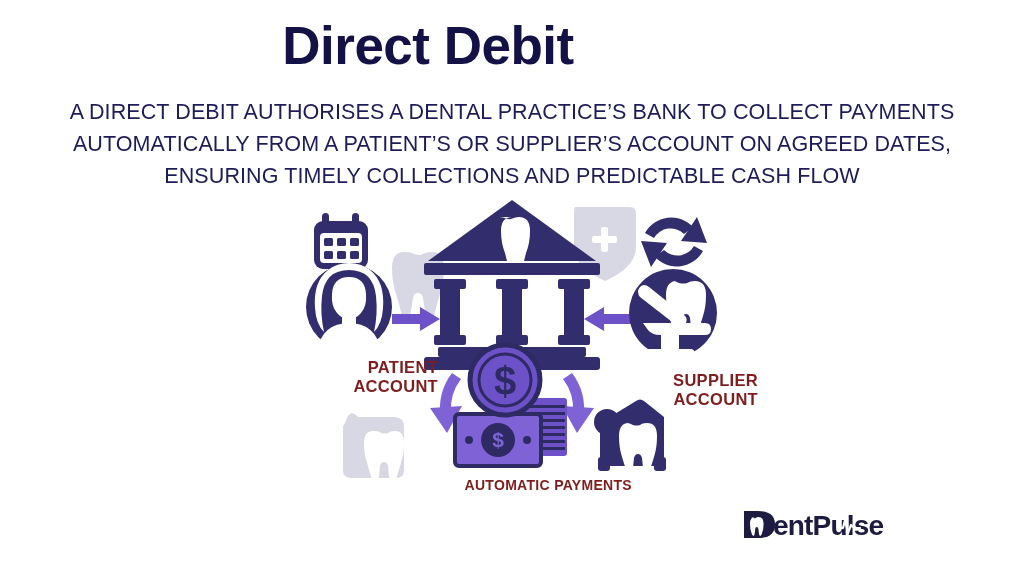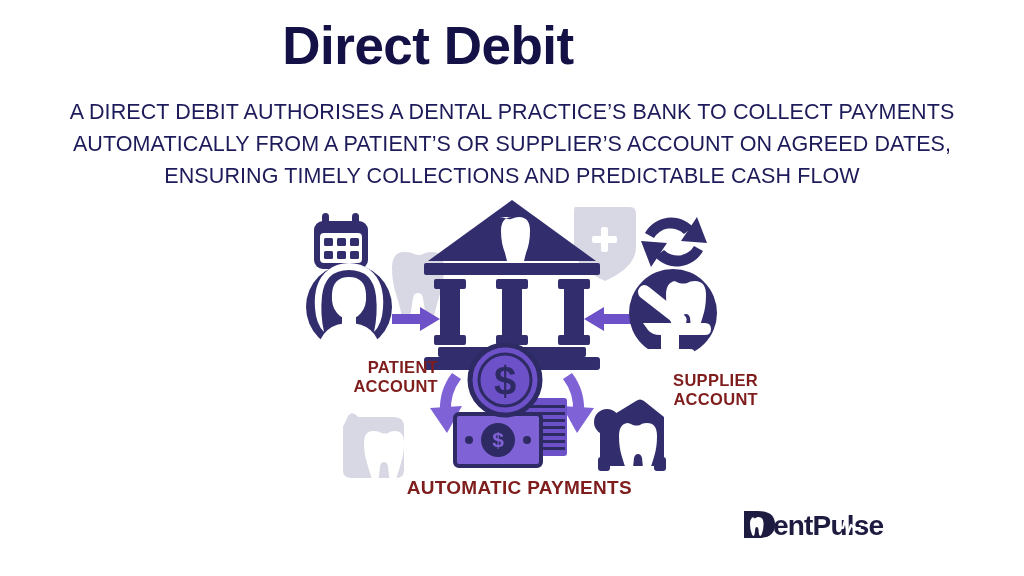--- a/index.html
+++ b/index.html
@@ -63,21 +63,21 @@
     font-size: 16.5px;
     font-weight: bold;
     letter-spacing: 0.3px;
     color: #7f1d1d;
     line-height: 1.18;
     white-space: pre-line;
   }
 
   .label-patient  { left: 268px; top: 163px; width: 170px; }
   .label-supplier { left: 588px; top: 176px; width: 170px; }
-  .label-auto     { left: 392px; top: 282px; width: 240px; font-size: 19px; }
+  .label-auto     { left: 392px; top: 282px; width: 240px; font-size: 14px; }
 
   
   .logo {
     position: absolute;
     left: 742px;
     top: 508px;
     width: 160px;
     height: 34px;
   }
 

